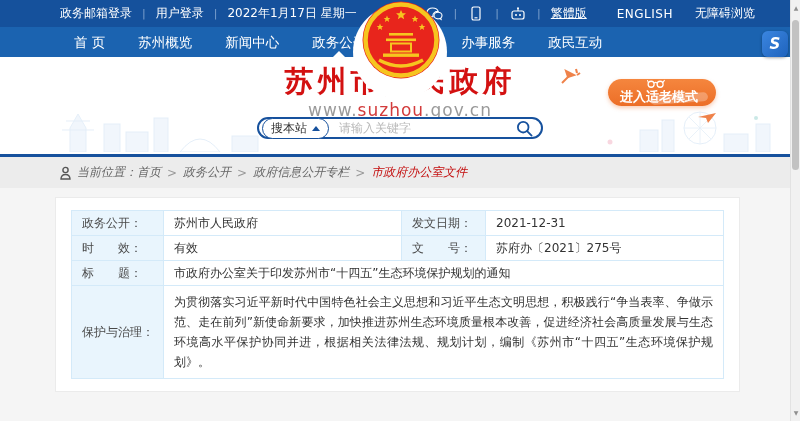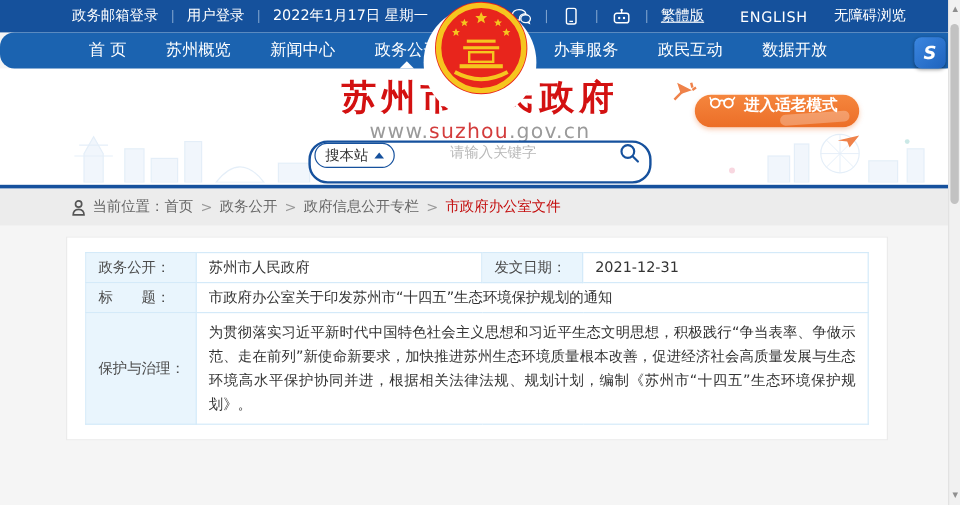--- a/index.html
+++ b/index.html
@@ -18,21 +18,21 @@
   }
   .topbar .sep{color:#7ba0cd;margin:0 10px;font-size:11px;}
   .topbar-right{margin-left:auto;display:flex;align-items:center;}
   .tb-icon{display:inline-flex;align-items:center;justify-content:center;width:18px;height:16px;}
   .tb-icon svg{display:block;}
 
   
   .nav{
     position:absolute;left:0;top:27px;width:800px;height:30px;background:#1b63b0;
     display:flex;align-items:center;color:#fff;font-size:13.5px;
-    padding-left:74px;box-sizing:border-box;z-index:2;border-radius:12px;
+    padding-left:74px;box-sizing:border-box;z-index:2;
   }
   .nav-item{position:relative;height:30px;line-height:30px;margin-right:33px;white-space:nowrap;}
   .nav-item.active::after{
     content:"";position:absolute;bottom:0;left:50%;margin-left:-6px;
     border-left:6px solid transparent;border-right:6px solid transparent;border-bottom:6px solid #fff;
   }
   .nav-spacer{width:62px;height:1px;}
 
   
   .emblem-bubble{
@@ -57,56 +57,57 @@
   .skyline{position:absolute;left:0;bottom:2px;width:100%;height:50px;opacity:.55;}
   .site-block{position:absolute;left:0;top:7px;width:100%;text-align:center;z-index:2;}
   .site-title{
     font-size:29px;font-weight:bold;color:#d31111;letter-spacing:4px;line-height:34px;
   }
   .site-url{font-size:17px;color:#9a9a9a;letter-spacing:1px;margin-top:2px;}
   .site-url .red{color:#d33c3c;}
   .elder-btn{
     position:absolute;right:84px;top:22px;height:27px;border-radius:14px;
     background:linear-gradient(180deg,#f5863e,#ec6e27);color:#fff;font-size:13px;font-weight:bold;
-    display:flex;padding:0 18px 0 12px;z-index:3;box-shadow:0 2px 4px rgba(236,110,39,.35);
+    display:flex;align-items:center;padding:0 18px 0 12px;z-index:3;box-shadow:0 2px 4px rgba(236,110,39,.35);
     overflow:hidden;
+    flex-direction:column;
   }
   .elder-btn .swoosh{
     position:absolute;right:8px;bottom:3px;width:58px;height:9px;border-radius:6px;
     background:rgba(255,255,255,.28);transform:rotate(-4deg);
   }
   .elder-btn svg{margin-right:7px;}
   .deco-arrow{position:absolute;z-index:3;}
 
   
   .search-bar{
-    position:absolute;left:50%;transform:translateX(-50%);top:60px;width:286px;height:36px;
+    position:absolute;left:50%;transform:translateX(-50%);top:60px;width:286px;height:22px;
     background:#fff;border:2px solid #16519d;border-radius:16px;z-index:3;
-    display:flex;align-items:flex-start;box-sizing:border-box;padding:0 8px 0 3px;gap:36px;
+    display:flex;align-items:center;box-sizing:border-box;padding:0 8px 0 3px;
   }
   .search-scope{
     display:flex;align-items:center;border:1px solid #16519d;border-radius:11px;
     height:19px;padding:0 8px;font-size:12px;color:#333;flex:0 0 auto;background:#fff;
   }
   .search-scope .caret{
     width:0;height:0;border-left:4px solid transparent;border-right:4px solid transparent;
     border-bottom:5px solid #16519d;margin-left:5px;
   }
   .search-input{
     border:none;outline:none;flex:1;font-size:12px;color:#333;margin-left:8px;min-width:0;
     font-family:"DejaVu Sans","Liberation Sans",sans-serif;background:transparent;
   }
   .search-input::placeholder{color:#b9b9b9;}
   .search-btn{flex:0 0 auto;display:flex;align-items:center;border:none;background:none;padding:0;cursor:pointer;}
 
   
   .breadcrumb{
     position:absolute;left:0;top:157px;width:800px;height:31px;background:#ececec;
     display:flex;align-items:center;font-size:12px;color:#666;
-    padding-left:60px;box-sizing:border-box;
+    padding-left:60px;box-sizing:border-box;font-style:italic;
   }
   .breadcrumb .crumb-sep{margin:0 6px;color:#999;}
   .breadcrumb .current{color:#c30d0d;}
   .loc-icon{margin-right:6px;display:flex;}
 
   
   .main{position:absolute;left:0;top:188px;width:800px;background:#f5f5f5;}
   .info-card{
     margin:9px 0 0 55px;width:685px;box-sizing:border-box;background:#fff;
     border:1px solid #ebebeb;padding:12px 15px;
@@ -167,21 +168,20 @@
 </div>
 
 <div class="nav">
   <a class="nav-item">首 页</a>
   <a class="nav-item">苏州概览</a>
   <a class="nav-item">新闻中心</a>
   <a class="nav-item active">政务公开</a>
   <span class="nav-spacer"></span>
   <a class="nav-item">办事服务</a>
   <a class="nav-item">政民互动</a>
-  <a class="nav-item">数据开放</a>
 </div>
 
 <div class="emblem-bubble"></div>
 <div class="emblem">
   <svg width="80" height="84" viewBox="0 0 80 84">
     <defs>
       <polygon id="st" points="0,-3.4 1,-1.1 3.3,-1.1 1.5,.5 2.1,2.9 0,1.5 -2.1,2.9 -1.5,.5 -3.3,-1.1 -1,-1.1" fill="#f6c51f"></polygon>
     </defs>
     <circle cx="40" cy="40" r="38.5" fill="#e8251c"></circle>
     <circle cx="40" cy="40" r="35.5" fill="none" stroke="#f6c51f" stroke-width="4.5"></circle>
@@ -293,20 +293,26 @@
           <col>
         </colgroup>
       <tbody>
       <tr>
         <td class="lbl">政务公开：</td>
         <td class="val">苏州市人民政府</td>
         <td class="lbl">发文日期：</td>
         <td class="val">2021-12-31</td>
       </tr>
       <tr>
+        <td class="lbl">时　　效：</td>
+        <td class="val">有效</td>
+        <td class="lbl">文　　号：</td>
+        <td class="val">苏府办〔2021〕275号</td>
+      </tr>
+      <tr>
         <td class="lbl">标　　题：</td>
         <td class="val" colspan="3">市政府办公室关于印发苏州市“十四五”生态环境保护规划的通知</td>
       </tr>
       <tr>
         <td class="lbl">保护与治理：</td>
         <td class="val summary" colspan="3">为贯彻落实习近平新时代中国特色社会主义思想和习近平生态文明思想，积极践行“争当表率、争做示范、走在前列”新使命新要求，加快推进苏州生态环境质量根本改善，促进经济社会高质量发展与生态环境高水平保护协同并进，根据相关法律法规、规划计划，编制《苏州市“十四五”生态环境保护规划》。</td>
       </tr>
     </tbody>
       </table>
   </div>

